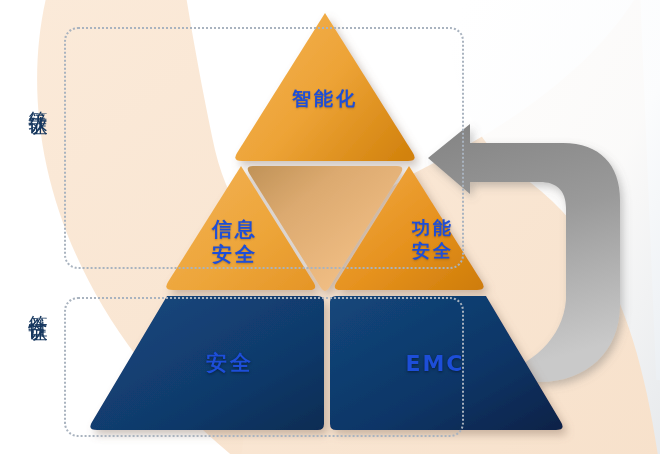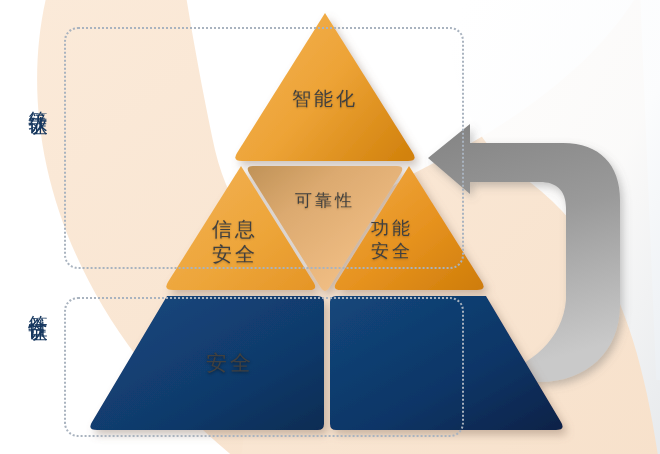--- a/index.html
+++ b/index.html
@@ -48,34 +48,34 @@
     position: absolute;
     border: 2px dotted #a9b3bf;
     border-radius: 14px;
     box-sizing: border-box;
   }
   #dash-top { left: 64px; top: 27px; width: 400px; height: 242px; }
   #dash-bottom { left: 64px; top: 297px; width: 400px; height: 140px; }
 
   .tile-label {
     position: absolute;
-    color: #404040;
-    font-weight: normal;
+    color: #1d4ed8;
+    font-weight: bold;
     text-align: center;
     white-space: pre-line;
     text-shadow: 0 1px 2px rgba(90,55,10,0.35);
     pointer-events: none;
     letter-spacing: 3px;
     line-height: 1.25;
   }
   #lbl-intelligent { left: 265px; top: 87px; width: 120px; font-size: 19px; }
   #lbl-reliability { left: 268px; top: 190px; width: 114px; font-size: 17px;
                      text-shadow: 0 1px 2px rgba(120,80,20,0.4); }
   #lbl-infosec { left: 190px; top: 217px; width: 90px; font-size: 20px; }
-  #lbl-funcsafe { left: 347px; top: 217px; width: 90px; font-size: 18px; }
+  #lbl-funcsafe { left: 388px; top: 217px; width: 90px; font-size: 18px; }
   #lbl-safety { left: 175px; top: 350px; width: 110px; font-size: 21px;
                 text-shadow: 0 1px 3px rgba(0,0,0,0.45); }
   #lbl-emc { left: 380px; top: 350px; width: 110px; font-size: 22px;
              letter-spacing: 2px; font-family: "DejaVu Sans", sans-serif;
              text-shadow: 0 1px 3px rgba(0,0,0,0.45); }
 </style>
 </head>
 <body>
 
 <div id="stage">
@@ -180,21 +180,21 @@
 
   <div id="overlay">
 
     <div class="dashbox" id="dash-top"></div>
     <div class="dashbox" id="dash-bottom"></div>
 
     <div class="vlabel" id="label-level">等级认证</div>
     <div class="vlabel" id="label-compliance">符合性认证</div>
 
     <div class="tile-label" id="lbl-intelligent">智能化</div>
-    <div class="tile-label" id="lbl-reliability">可靠性</div>
     <div class="tile-label" id="lbl-infosec">信息
 安全</div>
     <div class="tile-label" id="lbl-funcsafe">功能
 安全</div>
     <div class="tile-label" id="lbl-safety">安全</div>
+    <div class="tile-label" id="lbl-emc">EMC</div>
   </div>
 
 </div>
 
 </body></html>

